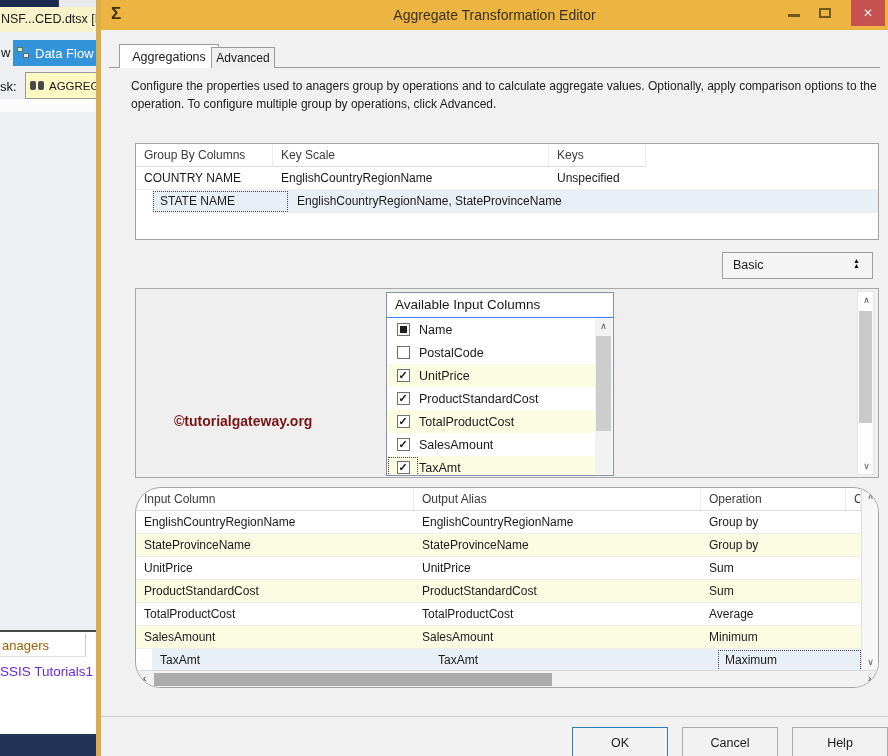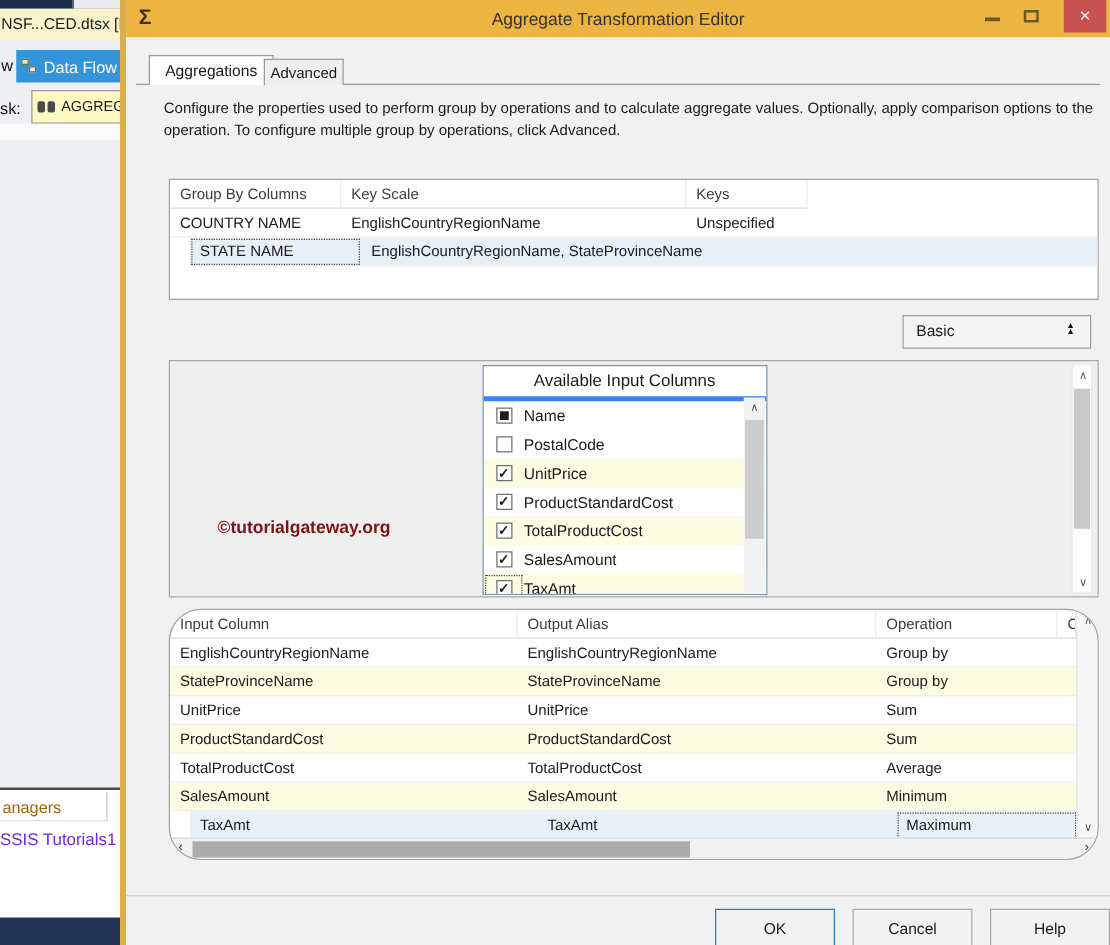--- a/index.html
+++ b/index.html
@@ -89,22 +89,22 @@
   .basic-btn { position:absolute; left:621px; top:222px; width:151px; height:27px; background:#F4F4F4;
     border:1px solid #9E9E9E; cursor:default; }
   .basic-btn .lbl { position:absolute; left:10px; top:0; line-height:25px; font-size:12.5px; color:#1A1A1A; }
   .basic-btn .chev { position:absolute; right:12px; top:5px; font-size:7px; line-height:5px; color:#111; text-align:center; }
 
   
   .groupbox { position:absolute; left:34px; top:258px; width:744px; height:190px; background:#EFEFEF; border:1px solid #A8A8A8; }
   .watermark { position:absolute; left:38px; top:124px; font-size:14px; font-weight:bold; color:#7A1315; }
 
   .aic-panel { position:absolute; left:250px; top:3px; width:228px; bottom:1px; background:#FFFFFF; border:1px solid #7E95AD; }
-  .aic-title { height:24px; font-size:13.5px; color:#1A1A1A; padding:4px 0 0 8px; white-space:nowrap; overflow:hidden;margin-left:32px; }
-  .aic-list { position:absolute; left:0; top:24px; right:0; bottom:0; border-top:4px solid #3b82f6; overflow:hidden; }
+  .aic-title { height:24px; font-size:13.5px; color:#1A1A1A; padding:4px 0 0 8px; white-space:nowrap; overflow:hidden; }
+  .aic-list { position:absolute; left:0; top:24px; right:0; bottom:0; border-top:1px solid #3b82f6; overflow:hidden; }
   .aic-row { display:flex; align-items:center; height:23px; }
   .cb-cell { width:32px; display:flex; justify-content:center; align-items:center; height:23px; }
   .cb { width:13px; height:13px; border:1px solid #707070; background:#FFFFFF; position:relative;
     display:flex; align-items:center; justify-content:center; font-size:11px; color:#1A1A1A; font-weight:bold; }
   .cb .ind { width:7px; height:7px; background:#1E1E1E; }
   .aic-label { font-size:12.5px; color:#1A1A1A; white-space:nowrap; overflow:hidden; }
   .aic-scroll { position:absolute; right:1px; top:25px; bottom:1px; width:17px; background:#F2F2F2; }
   .sc-arrow { position:absolute; left:0; width:17px; height:16px; font-size:9px; color:#555; text-align:center; line-height:16px; }
   .aic-thumb { position:absolute; left:1px; top:18px; width:15px; height:95px; background:#CDCDCD; }
 
@@ -169,21 +169,21 @@
           <span>✕</span>
         </span>
     </div>
 
     <div class="client">
 
       <div class="tab tab-active">Aggregations</div>
       <div class="tab tab-inactive">Advanced</div>
       <div class="tabline"></div>
 
-      <div class="desc">Configure the properties used to perform group by operations and to calculate aggregate values. Optionally, apply comparison options to the operation. To configure multiple group by operations, click Advanced.</div>
+      <div class="desc">Configure the properties used to anagers group by operations and to calculate aggregate values. Optionally, apply comparison options to the operation. To configure multiple group by operations, click Advanced.</div>
 
       <div class="grid top-grid">
         <div class="tg-row g-head">
           <span>Group By Columns</span>
           <span>Key Scale</span>
           <span>Keys</span>
         </div>
         <div class="tg-row g-row">
           <span>COUNTRY NAME</span>
           <span>EnglishCountryRegionName</span>

